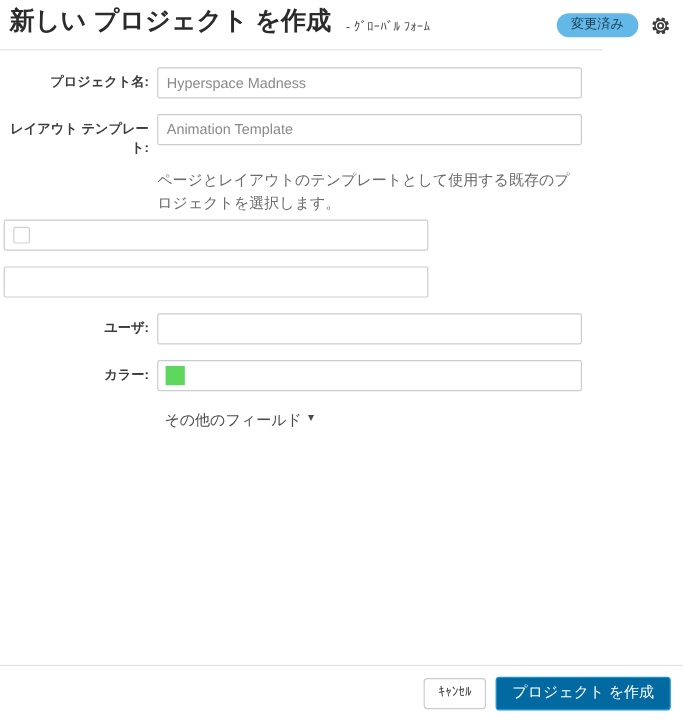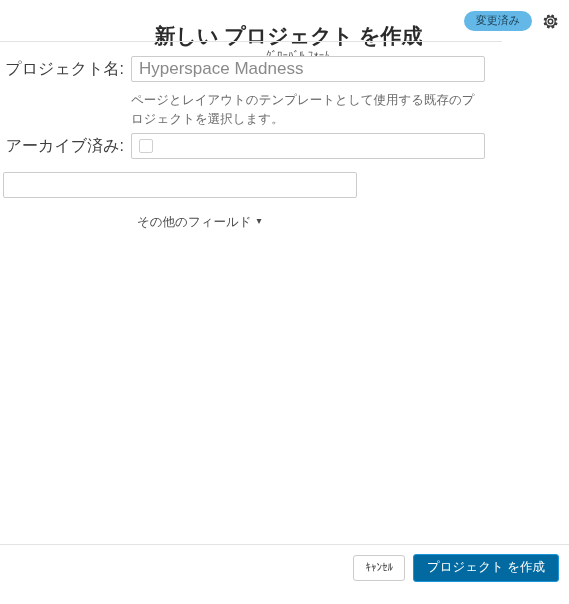--- a/index.html
+++ b/index.html
@@ -18,25 +18,24 @@
   }
 
   
   .header {
     position: relative;
     height: 42px;
     padding: 0;
   }
   .header-inner {
     display: flex;
-    align-items: center;
+    align-items: flex-end;
     padding: 24px 0 0 8px;
     height: 30px;
     box-sizing: border-box;
-    flex-direction: column;
   }
   .page-title {
     font-size: 21px;
     font-weight: bold;
     color: #2b2b2b;
     letter-spacing: 0px;
     white-space: nowrap;
     line-height: 24px;
   }
   .page-subtitle {
@@ -86,41 +85,41 @@
     padding-top: 14px;
   }
   .form-row {
     display: flex;
     align-items: flex-start;
     margin-bottom: 13px;
   }
   .form-label {
     width: 128px;
     text-align: right;
-    font-size: 16px;
-    font-weight: normal;
+    font-size: 11px;
+    font-weight: bold;
     color: #3d3d3d;
     line-height: 16px;
     padding-top: 5px;
     padding-right: 4px;
     box-sizing: border-box;
     white-space: normal;
   }
   .form-control {
     width: 354px;
     margin-left: 3px;
   }
   .text-input {
     width: 100%;
     height: 26px;
     box-sizing: border-box;
     border: 1px solid #cccccc;
     border-radius: 2px;
     padding: 3px 7px;
-    font-size: 17px;
+    font-size: 12px;
     font-family: "Liberation Sans", "DejaVu Sans", sans-serif;
     color: #8a8a8a;
     background: #ffffff;
     outline: none;
   }
   .text-input::placeholder { color: #8a8a8a; }
 
   .checkbox-wrap {
     width: 100%;
     height: 26px;
@@ -193,21 +192,21 @@
     color: #4a4a4a;
     transform: translateY(-1px);
   }
 
   
   .footer {
     position: absolute;
     left: 0;
     bottom: 0;
     width: 569px;
-    height: 60px;
+    height: 50px;
     text-decoration: underline;
   }
   .footer-divider {
     position: absolute;
     left: 0;
     top: 0;
     width: 569px;
     height: 1px;
     background: #e3e3e3;
   }
@@ -266,44 +265,63 @@
 
 <div class="form-area">
 
   <div class="form-row">
     <div class="form-label">プロジェクト名:</div>
     <div class="form-control">
       <input class="text-input" type="text" value="Hyperspace Madness" style="">
     </div>
   </div>
 
+  <div class="form-row">
+    <div class="form-label">レイアウト テンプレート:</div>
+    <div class="form-control">
+      <input class="text-input" type="text" value="Animation Template" style="">
+    </div>
+  </div>
 
   <div class="help-row">
     <div class="help-spacer"></div>
     <div class="help-text">ページとレイアウトのテンプレートとして使用する既存のプロジェクトを選択します。</div>
   </div>
 
 
   <div class="form-row">
-    <div class="form-label">アーカイブ済み:</div>
     <div class="form-control">
       <div class="checkbox-wrap">
         <div class="checkbox-box"></div>
       </div>
     </div>
   </div>
 
   <div class="form-row">
     <div class="form-control">
       <input class="text-input" type="text" value="" style="">
     </div>
   </div>
 
 
-
+  <div class="form-row">
+    <div class="form-label">ユーザ:</div>
+    <div class="form-control">
+      <input class="text-input" type="text" value="" style="">
+    </div>
+  </div>
+
+  <div class="form-row">
+    <div class="form-label">カラー:</div>
+    <div class="form-control">
+      <div class="color-wrap">
+        <div class="color-swatch" style="background: rgb(95, 215, 95);"></div>
+      </div>
+    </div>
+  </div>
 
   <div class="more-fields-row">
     <div class="more-fields-spacer"></div>
     <div class="more-fields-link">
       <span>その他のフィールド</span>
       <span class="chevron-down-icon">▾</span>
     </div>
   </div>
 
 </div>

